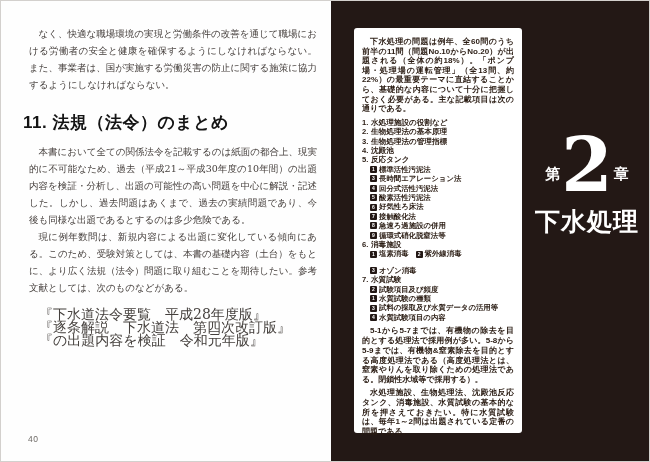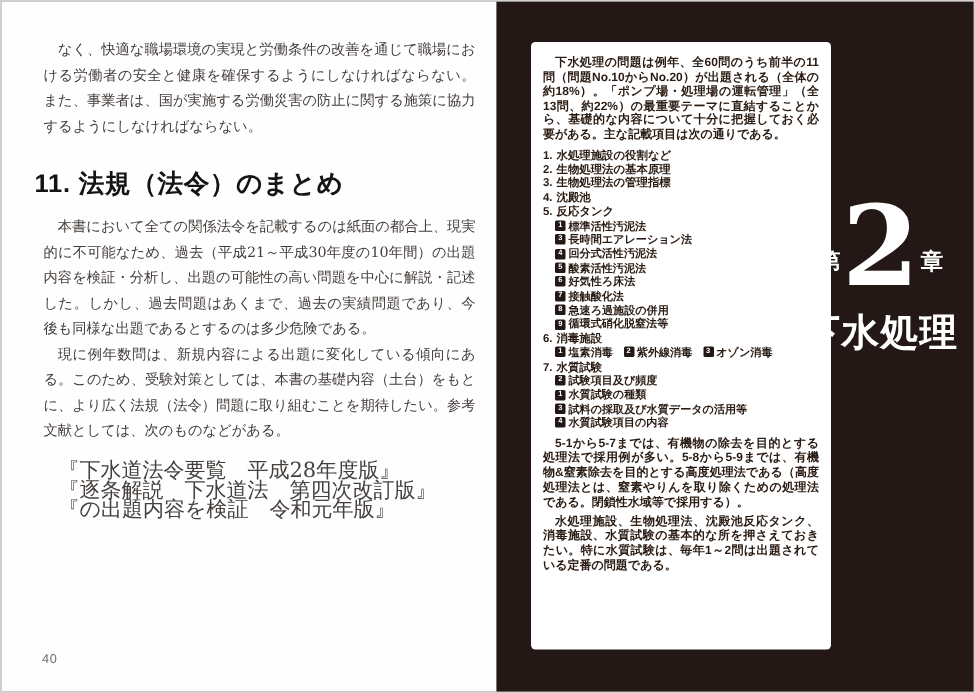--- a/index.html
+++ b/index.html
@@ -1,18 +1,18 @@
 <!DOCTYPE html>
 <html><head>
 <meta charset="utf-8">
 <style>
   html,body{margin:0;padding:0;background:#e9e9e9;}
   .spread{
     position:relative;width:650px;height:462px;margin:0 auto;
-    background:#a3a3a3;border:1px solid #d3d0cd;box-sizing:border-box;overflow:hidden;
+    background:#22c55e;border:1px solid #d3d0cd;box-sizing:border-box;overflow:hidden;
     font-family:"Liberation Sans",sans-serif;
   }
   
   .left-page{position:absolute;left:0;top:0;width:330px;height:460px;background:#fefefe;}
   .left-content{position:absolute;left:28px;top:24px;width:288px;}
   .body-para{
     font-family:"DejaVu Serif","Liberation Serif",serif;
     font-size:9.5px;line-height:17px;color:#433d3a;
     text-align:justify;text-indent:1em;margin:0;
   }
@@ -26,21 +26,21 @@
     font-family:"DejaVu Serif","Liberation Serif",serif;
     font-size:14px;line-height:13px;color:#45403d;
   }
   .page-number{
     position:absolute;left:27px;top:433px;
     font-size:8.5px;color:#6e6a66;letter-spacing:.5px;text-align:right;
   }
   
   .right-page{position:absolute;left:330px;top:0;width:320px;height:462px;background:#231815;}
   .info-box{
-    position:absolute;left:23px;top:27px;width:200px;height:405px;
+    position:absolute;left:23px;top:27px;width:168px;height:405px;
     background:#ffffff;border-radius:3px;box-sizing:border-box;
     padding:9px 8px 8px 8px;color:#2a1c13;
   }
   .box-intro{
     font-size:8px;line-height:9.6px;font-weight:bold;
     text-align:justify;text-indent:1em;margin:0 0 4px 0;
   }
   .outline{margin:0 0 4px 0;}
   .outline-item{display:flex;font-size:7.6px;line-height:9.4px;font-weight:bold;}
   .outline-item .no{flex:none;width:9px;}

